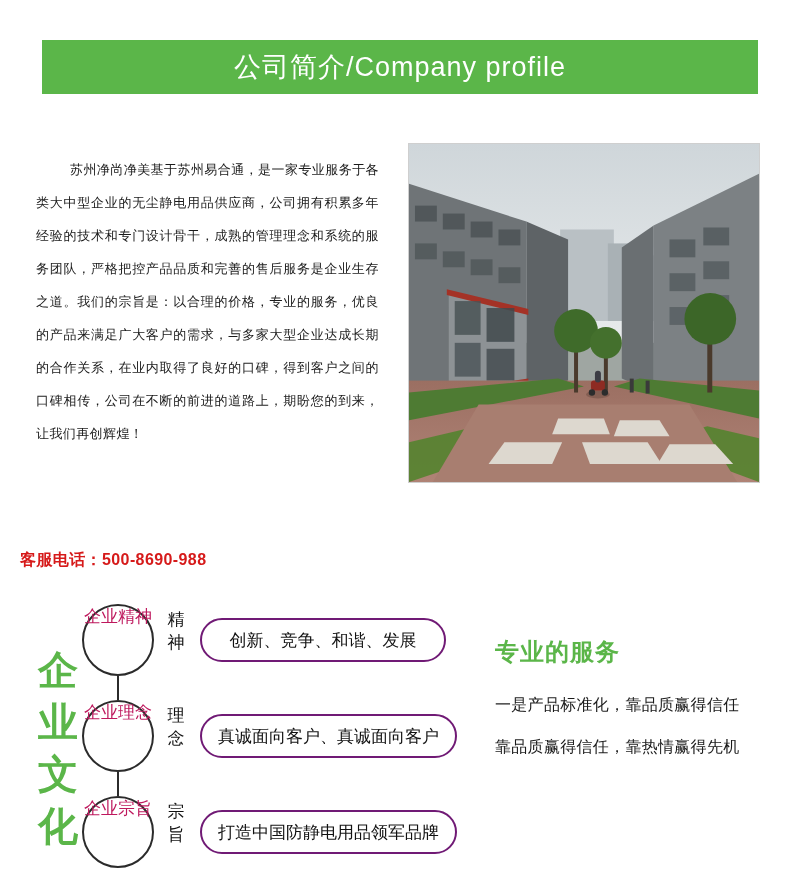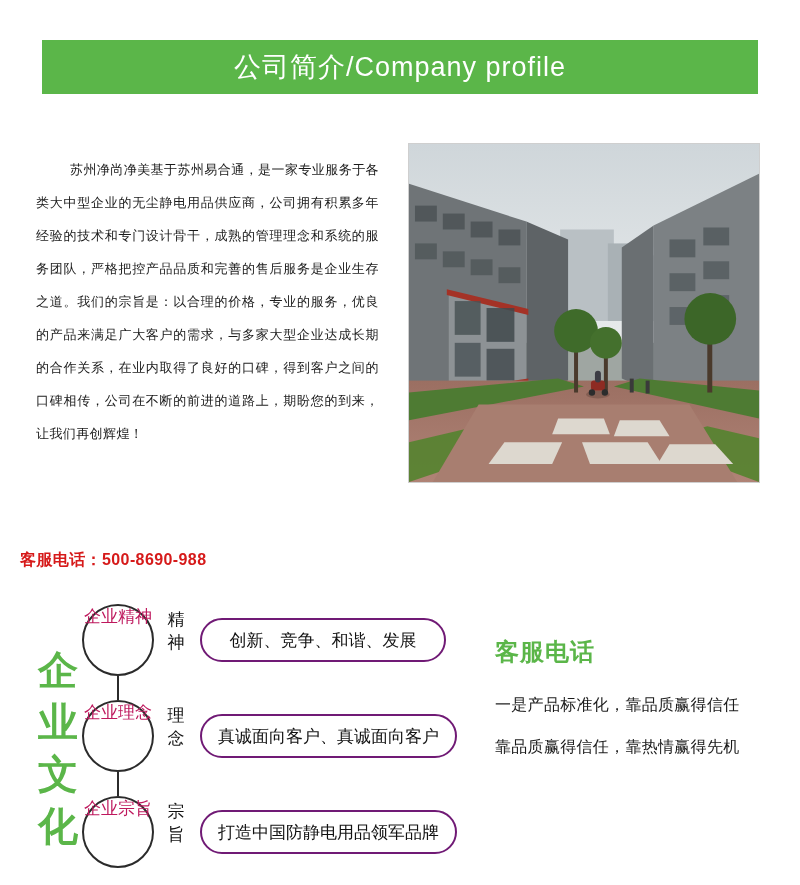--- a/index.html
+++ b/index.html
@@ -302,18 +302,18 @@
         <span>企业</span>
         <span>宗旨</span>
       </div>
       <div class="vert-label">宗旨</div>
       <div class="pill">打造中国防静电用品领军品牌</div>
     </div>
 
   </div>
 
   <div class="requirements">
-    <div class="req-title">客服电话</div>
+    <div class="req-title">专业的服务</div>
     <div class="req-item">一是产品标准化，靠品质赢得信任</div>
     <div class="req-item">靠品质赢得信任，靠热情赢得先机</div>
   </div>
 
 </div>
 
 </body></html>

